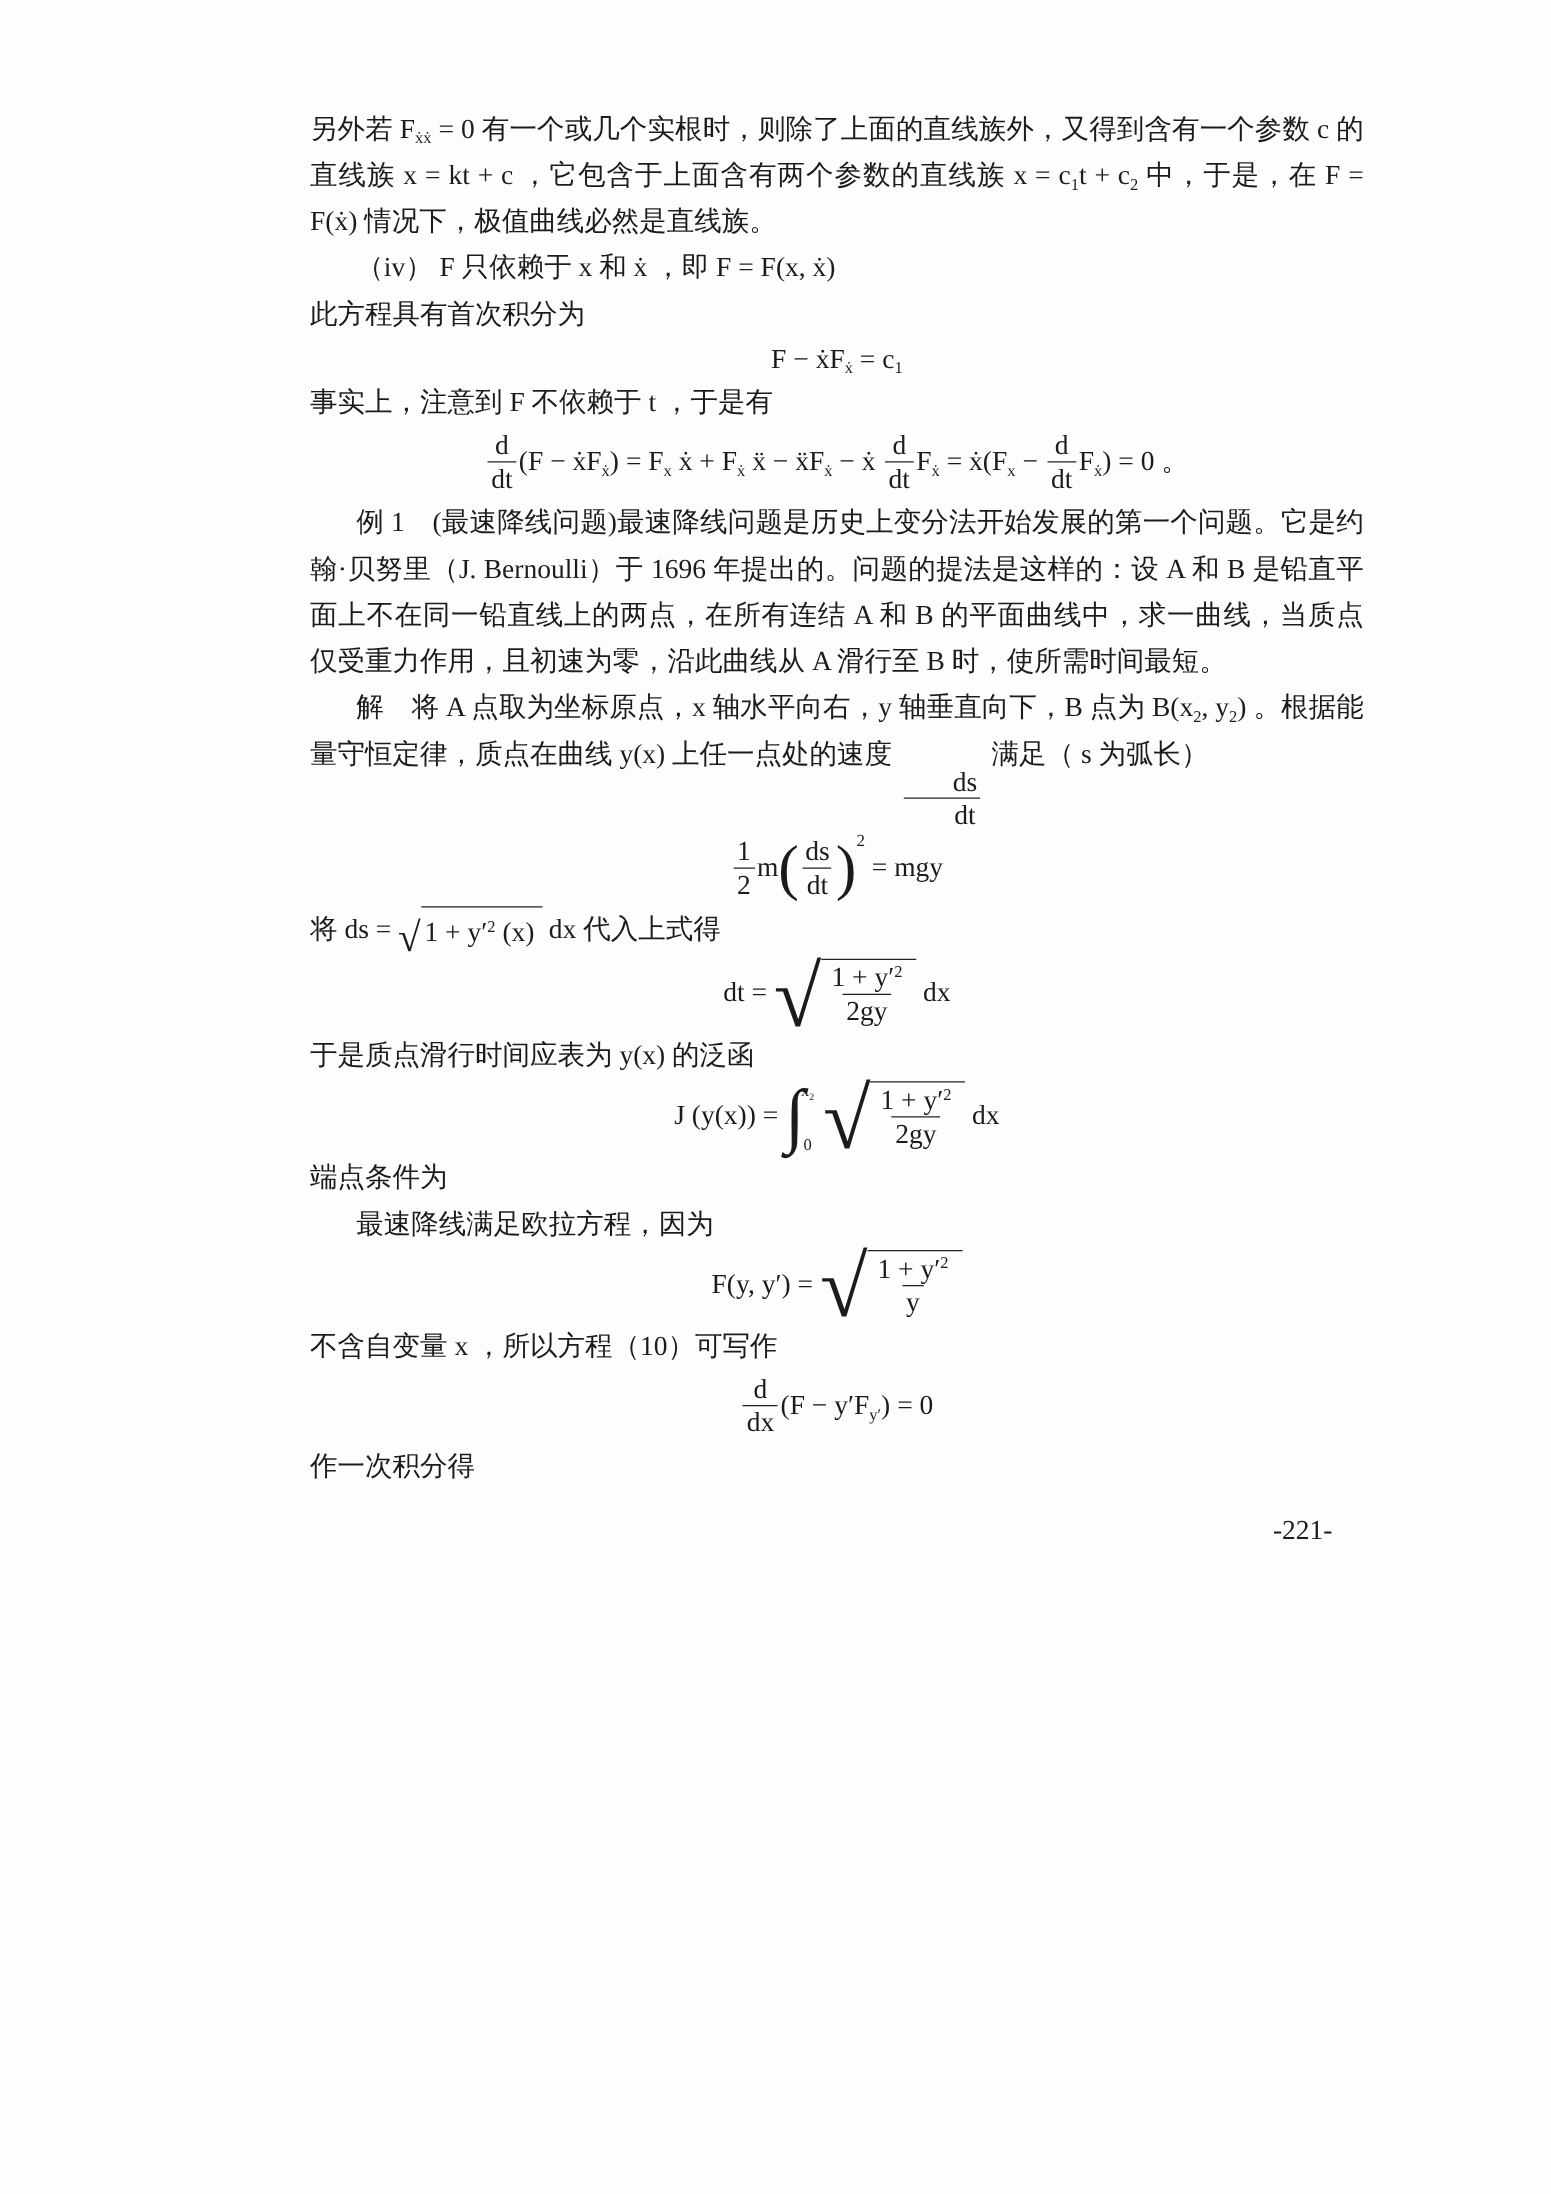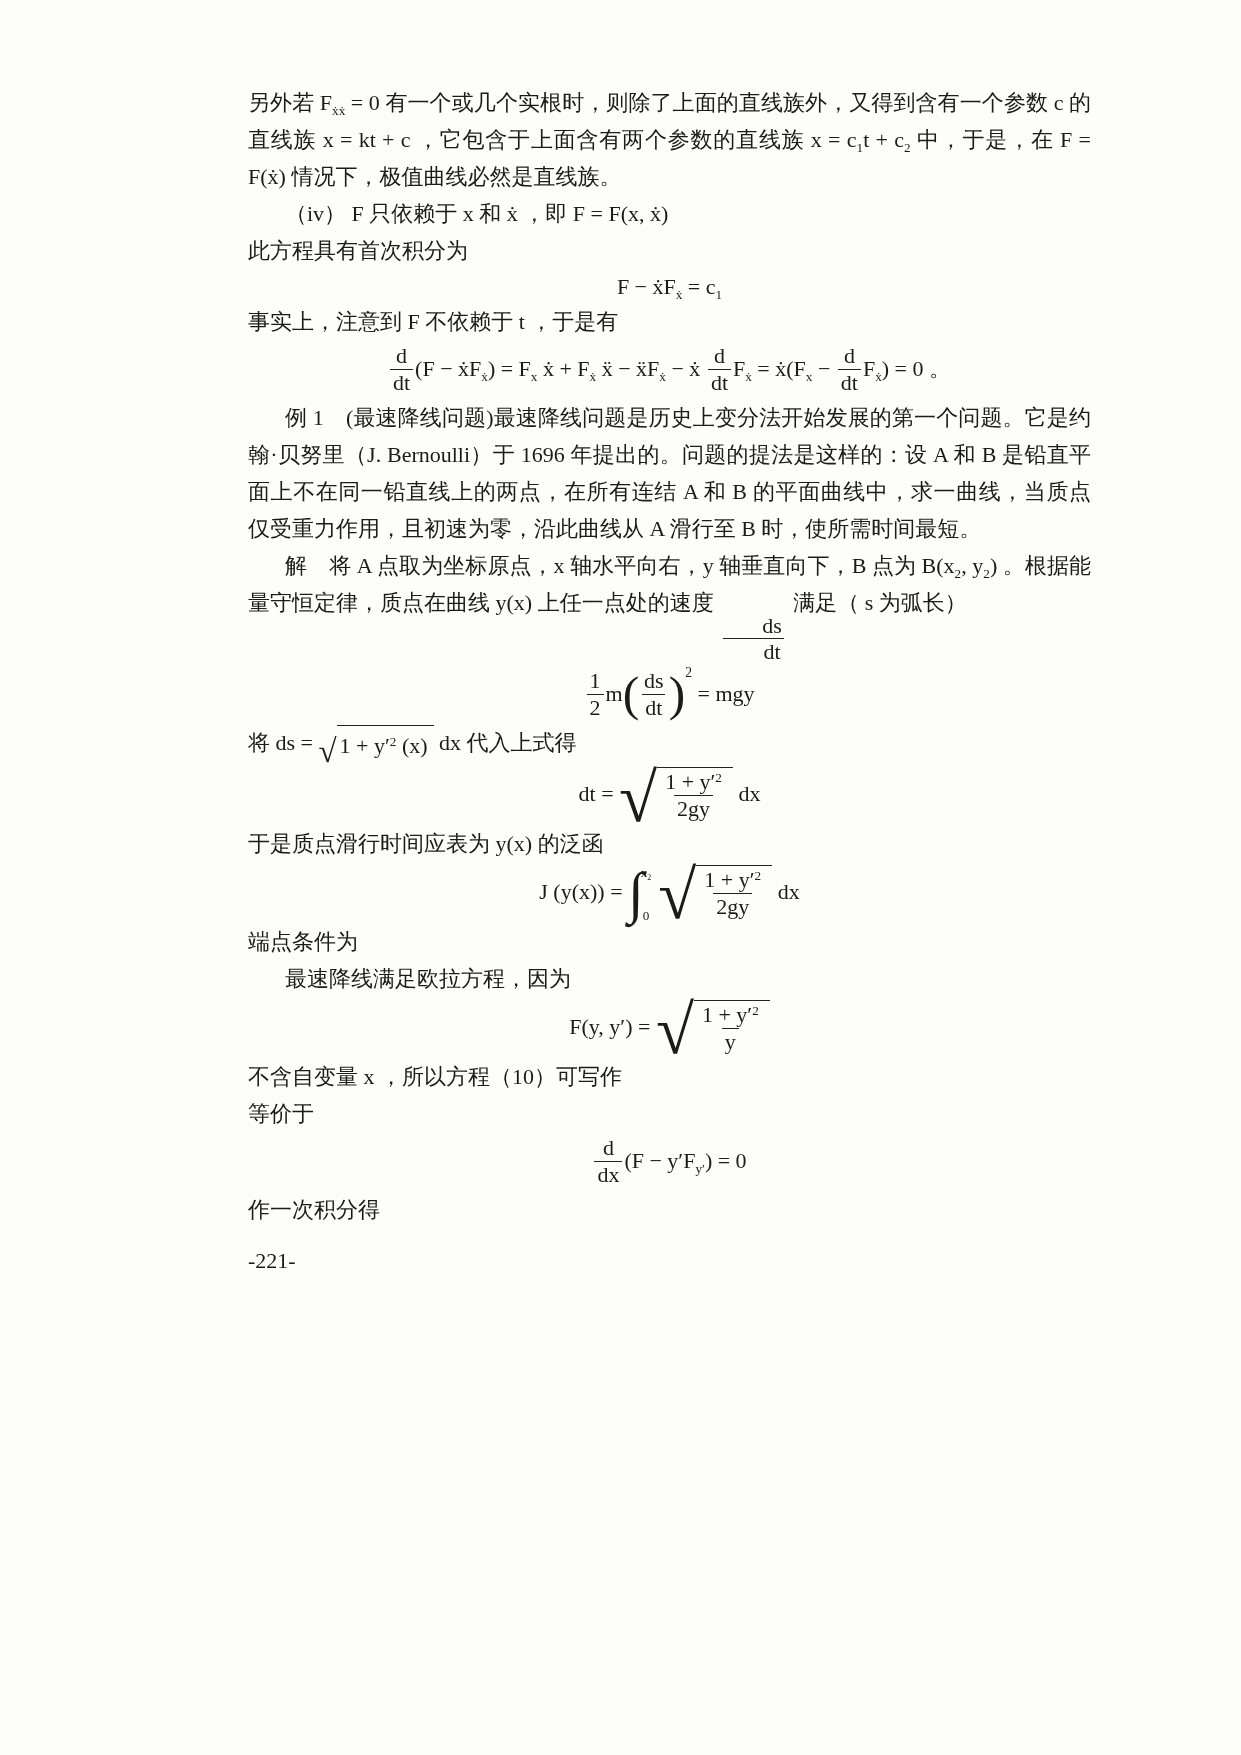--- a/index.html
+++ b/index.html
@@ -32,21 +32,21 @@
   .sqrt .rad { line-height:0.8; }
   .sqrt .vin { border-top:1.8px solid #222; padding:1px 6px 0 3px; }
   .sqrt-inline .rad { font-size:1.5em; line-height:0.72; }
   .sqrt-tall .rad { font-size:3.15em; line-height:0.70; font-weight:300; }
   .bigparen { font-size:2.25em; font-weight:300; line-height:0; }
   .paren-sup { font-size:0.62em; align-self:flex-start; transform:translateY(-3px); }
   .integral { display:inline-flex; align-items:center; margin-right:2px; }
   .int-glyph { font-size:2.6em; line-height:0.8; }
   .int-limits { display:inline-flex; flex-direction:column; justify-content:space-between; font-size:0.60em; height:4.1em; margin-left:-3px; margin-right:5px;text-align:center; }
   .int-limits .lo { transform:translateY(4px); }
-  .page-number { padding-right:25px; margin-top:14px; font-size:22px; }
+  .page-number { text-align:right; padding-right:25px; margin-top:14px; font-size:22px; }
 </style>
 </head>
 <body>
 
 <div class="page">
   <div class="content">
 
     <p><span>另外若 F</span><sub>ẋẋ</sub><span> = 0 有一个或几个实根时，则除了上面的直线族外，又得到含有一个参数 c 的直线族 x = kt + c ，它包含于上面含有两个参数的直线族  x = c</span><sub>1</sub><span>t + c</span><sub>2</sub><span>  中，于是，在 F = F(ẋ) 情况下，极值曲线必然是直线族。</span></p>
 
     <p class="indent"><span>（iv） F 只依赖于 x 和 ẋ ，即 F = F(x, ẋ)</span></p>
@@ -123,21 +123,20 @@
     <div class="equation">
       <span class="eqrow">
         <span class="txt">F(y, y′) = </span>
         <span class="sqrt sqrt-tall"><span class="rad">√</span><span class="vin"><span class="frac"><span class="num"><span>1 + y′</span><sup>2</sup></span><span class="den">y</span></span></span></span>
       </span>
     </div>
 
     <p><span>不含自变量 x ，所以方程（10）可写作</span></p>
 
 
-    <p><span>等价于</span></p>
 
     <div class="equation">
       <span class="eqrow">
         <span class="frac"><span class="num">d</span><span class="den">dx</span></span>
         <span class="txt"><span>(F − y′F</span><sub>y′</sub><span>) = 0</span></span>
       </span>
     </div>
 
     <p><span>作一次积分得</span></p>
 

